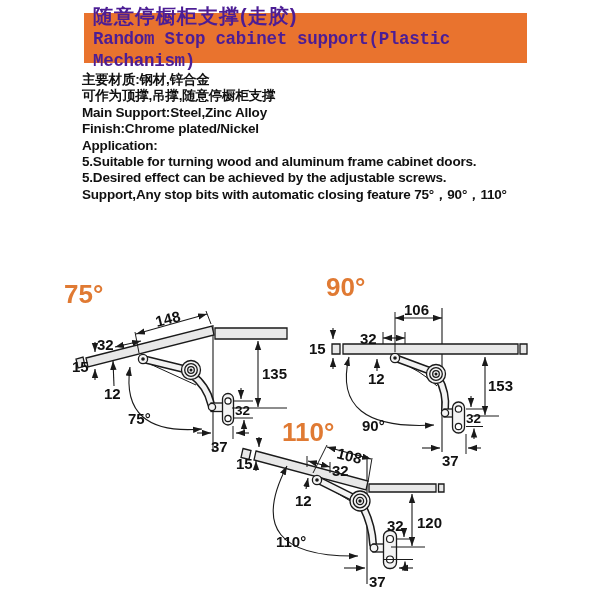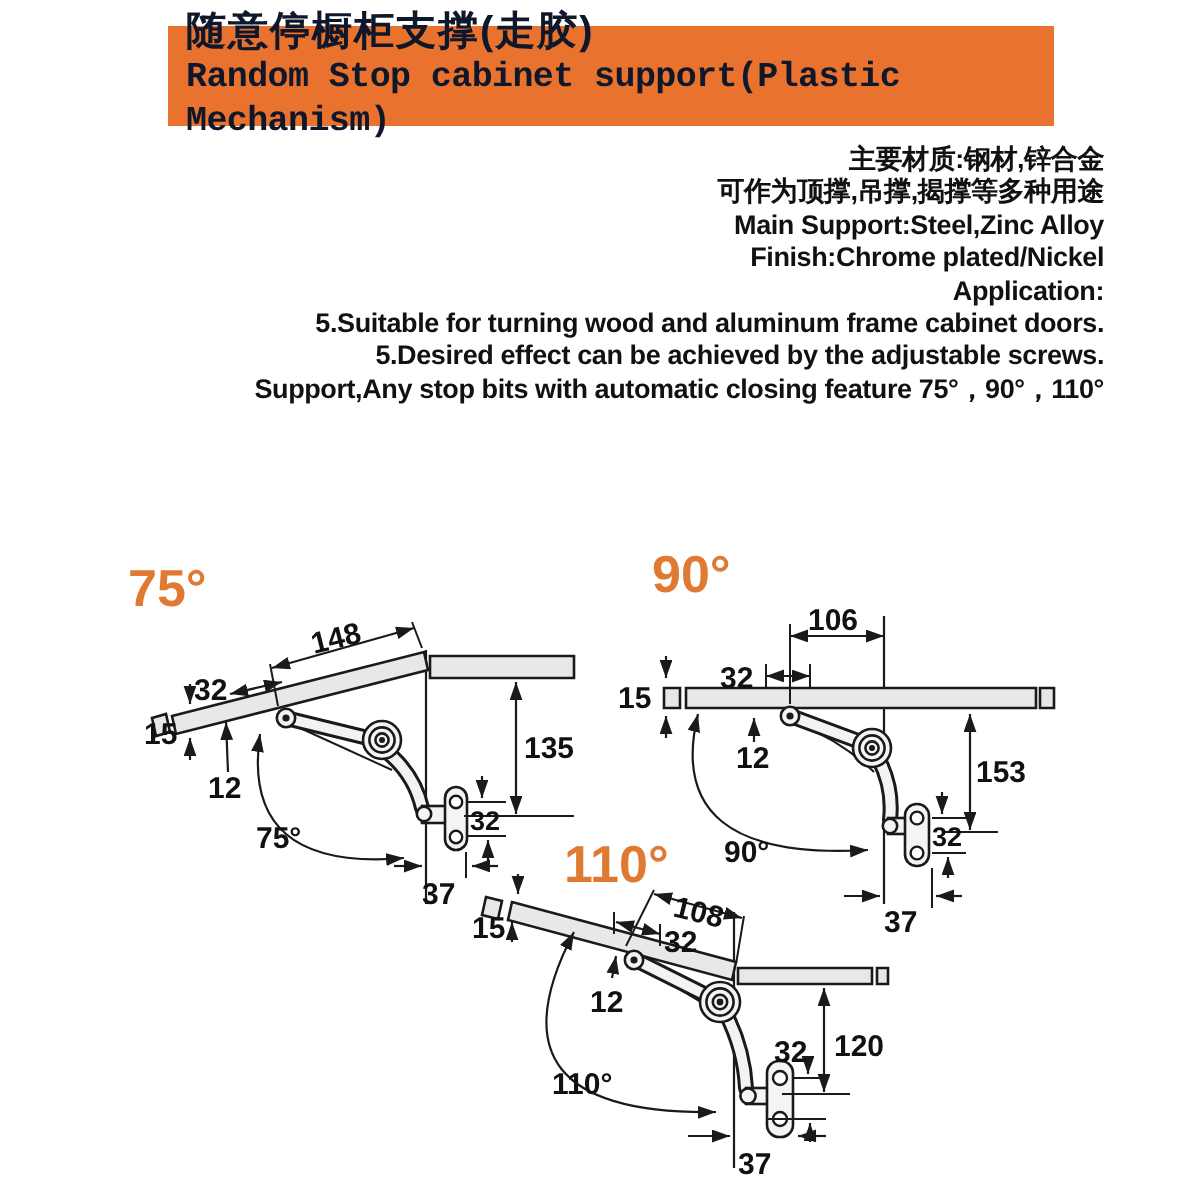--- a/index.html
+++ b/index.html
@@ -1,23 +1,23 @@
 <!DOCTYPE html>
 <html><head>
 <meta charset="utf-8">
 <style>
   html,body{margin:0;padding:0;background:#ffffff;}
   .page{position:relative;width:600px;height:600px;background:#fff;overflow:hidden;
         font-family:"Liberation Sans", sans-serif;color:#111;}
   .header{position:absolute;left:84px;top:13px;width:443px;height:50px;background:#E9732E;
-          color:#0f172a;display:flex;flex-direction:column;justify-content:center;
+          color:#4c1d95;display:flex;flex-direction:column;justify-content:center;
           padding-left:9px;box-sizing:border-box;}
   .header .zh{font-size:20px;font-weight:bold;line-height:23px;letter-spacing:1px;}
   .header .en{font-size:17.5px;font-weight:bold;line-height:22px;letter-spacing:-0.3px;font-family:Liberation Mono, monospace;}
-  .specs{position:absolute;left:82px;top:72px;width:470px;text-align:right;}
+  .specs{position:absolute;left:82px;top:72px;width:470px;}
   .specs div{font-size:13.5px;font-weight:bold;line-height:16.4px;letter-spacing:-0.2px;
              white-space:nowrap;}
   svg{position:absolute;overflow:visible;}
   .dim{stroke:#1a1a1a;stroke-width:1.1;fill:none;}
   .thin{stroke:#1a1a1a;stroke-width:1;fill:none;}
   .panel{fill:#e8e8e8;stroke:#1a1a1a;stroke-width:1.3;}
   .plate{fill:#f4f4f4;stroke:#1a1a1a;stroke-width:1.3;}
   .hole{fill:#ffffff;stroke:#1a1a1a;stroke-width:1.2;}
   .jring{fill:#f4f4f4;stroke:#1a1a1a;stroke-width:1.3;}
   .jdot{fill:#1a1a1a;stroke:none;}
@@ -32,21 +32,21 @@
 
 <div class="page">
 
   <div class="header">
     <div class="zh">随意停橱柜支撑(走胶)</div>
     <div class="en">Random Stop cabinet support(Plastic Mechanism)</div>
   </div>
 
   <div class="specs">
     <div>主要材质:钢材,锌合金</div>
-    <div>可作为顶撑,吊撑,揭撑等多种用途</div>
+    <div>可作为顶撑,吊撑,随意停橱柜支撑</div>
     <div>Main Support:Steel,Zinc Alloy</div>
     <div>Finish:Chrome plated/Nickel</div>
     <div>Application:</div>
     <div>5.Suitable for turning wood and aluminum frame cabinet doors.</div>
     <div>5.Desired effect can be achieved by the adjustable screws.</div>
     <div>Support,Any stop bits with automatic closing feature 75°，90°，110°</div>
   </div>
 
   <svg style="left:50px;top:268px;" width="250" height="200" viewBox="50 268 250 200">
     <defs>

